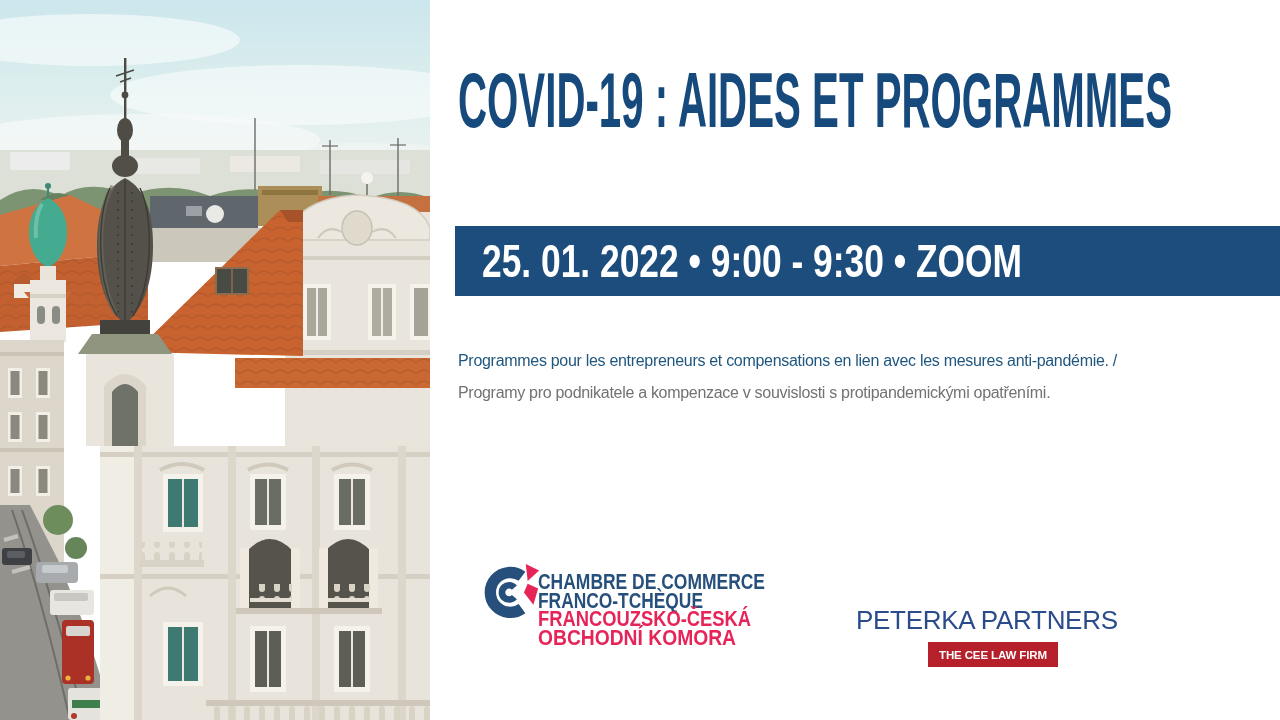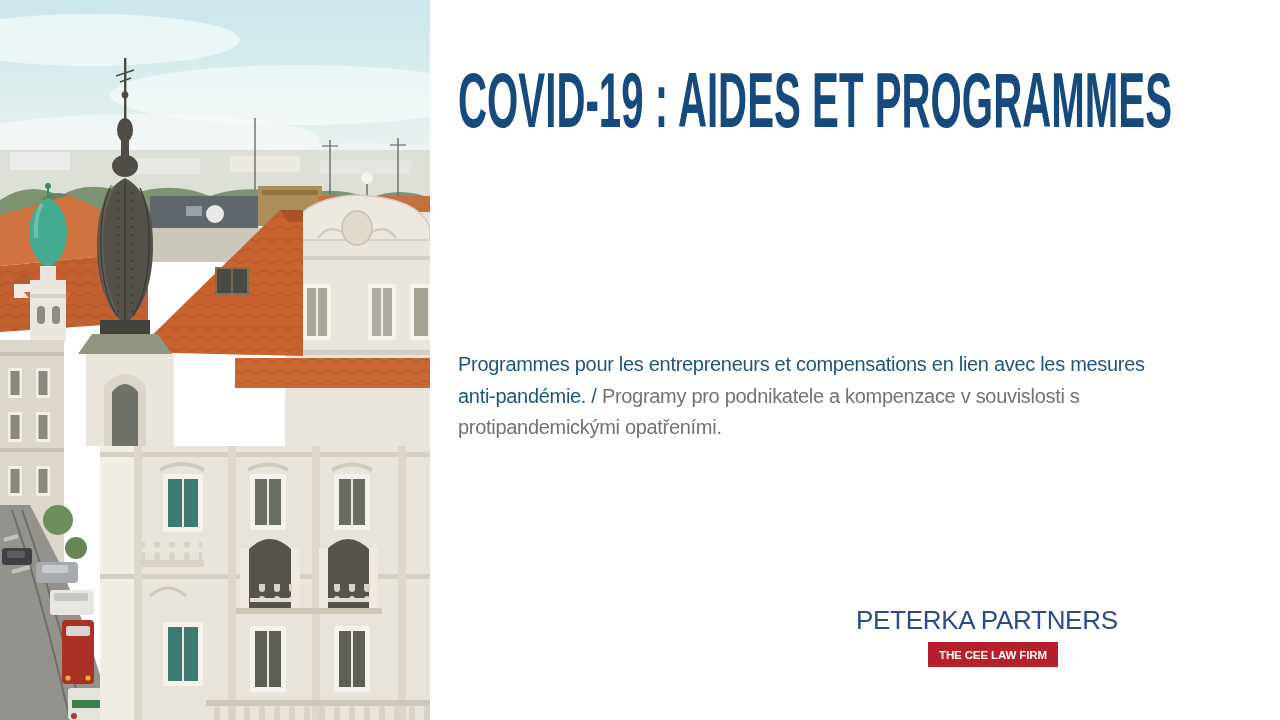--- a/index.html
+++ b/index.html
@@ -16,21 +16,21 @@
   .t2{top:134px;}
 
   .event-bar{
     position:absolute;left:455px;top:226px;width:825px;height:70px;
     background:#1d4d7c;
   }
   .event-bar svg{display:block;overflow:visible;}
 
   .description{
     position:absolute;left:458px;top:329px;width:700px;
-    font-size:20px;line-height:31.5px;letter-spacing:-0.3px;
+    font-size:16px;line-height:31.5px;letter-spacing:-0.3px;
   }
   .description .fr{color:#1f567e;}
   .description .cz{color:#717274;}
 
   .logo{position:absolute;}
   .logo svg{display:block;overflow:visible;}
   .cci{left:480px;top:556px;}
   .peterka{left:848px;top:574px;margin-top:28px;}
 </style>
 </head>
@@ -254,23 +254,42 @@
     </svg>
   </div>
 
   <div class="title-line t1">
     <svg width="730" height="72">
       <text x="0" y="63" font-family="Liberation Sans, DejaVu Sans, sans-serif" font-size="78" font-weight="bold" fill="#174a7c" textLength="714" lengthAdjust="spacingAndGlyphs">COVID-19 : AIDES ET PROGRAMMES</text>
     </svg>
   </div>
 
 
+  <div class="event-bar">
+    <svg width="620" height="70">
+      <text x="27" y="51" font-family="Liberation Sans, DejaVu Sans, sans-serif" font-size="47" font-weight="bold" fill="#ffffff" textLength="540" lengthAdjust="spacingAndGlyphs">25. 01. 2022 • 9:00 - 9:30 • ZOOM</text>
+    </svg>
+  </div>
 
   <p class="description"><span class="fr">Programmes pour les entrepreneurs et compensations en lien avec les mesures anti-pandémie. /</span> <span class="cz">Programy pro podnikatele a kompenzace v souvislosti s protipandemickými opatřeními.</span></p>
 
+  <div class="logo cci">
+    <svg width="310" height="100" viewBox="0 0 310 100">
+      <g transform="translate(4,6) scale(0.95)">
+        <path d="M40 15 A21 21 0 1 0 40 49" stroke="#26507b" stroke-width="12" fill="none"></path>
+        <path d="M32 27 A7.5 7.5 0 1 0 32 37" stroke="#26507b" stroke-width="7" fill="none"></path>
+        <path d="M44 2 L58 9 L46 20 Z" fill="#e62458"></path>
+        <path d="M46 23 L57 28 L52 45 L42 32 Z" fill="#e62458"></path>
+      </g>
+      <text x="58" y="33" font-size="21.5" font-weight="bold" fill="#26507b" textLength="227" lengthAdjust="spacingAndGlyphs">CHAMBRE DE COMMERCE</text>
+      <text x="58" y="51.5" font-size="21.5" font-weight="bold" fill="#26507b" textLength="165" lengthAdjust="spacingAndGlyphs">FRANCO-TCHÈQUE</text>
+      <text x="58" y="70" font-size="21.5" font-weight="bold" fill="#e62458" textLength="213" lengthAdjust="spacingAndGlyphs">FRANCOUZSKO-ČESKÁ</text>
+      <text x="58" y="88.5" font-size="21.5" font-weight="bold" fill="#e62458" textLength="198" lengthAdjust="spacingAndGlyphs">OBCHODNÍ KOMORA</text>
+    </svg>
+  </div>
 
   <div class="logo peterka">
     <svg width="300" height="72" viewBox="0 0 300 72">
       <text x="8" y="27" font-size="26" fill="#2b4c8c" textLength="262" lengthAdjust="spacing">PETERKA PARTNERS</text>
       <rect x="80" y="40" width="130" height="25" fill="#b5202a"></rect>
       <text x="145" y="57" font-size="11.5" font-weight="bold" fill="#ffffff" text-anchor="middle" textLength="108" lengthAdjust="spacing">THE CEE LAW FIRM</text>
     </svg>
   </div>
 
 </div>

